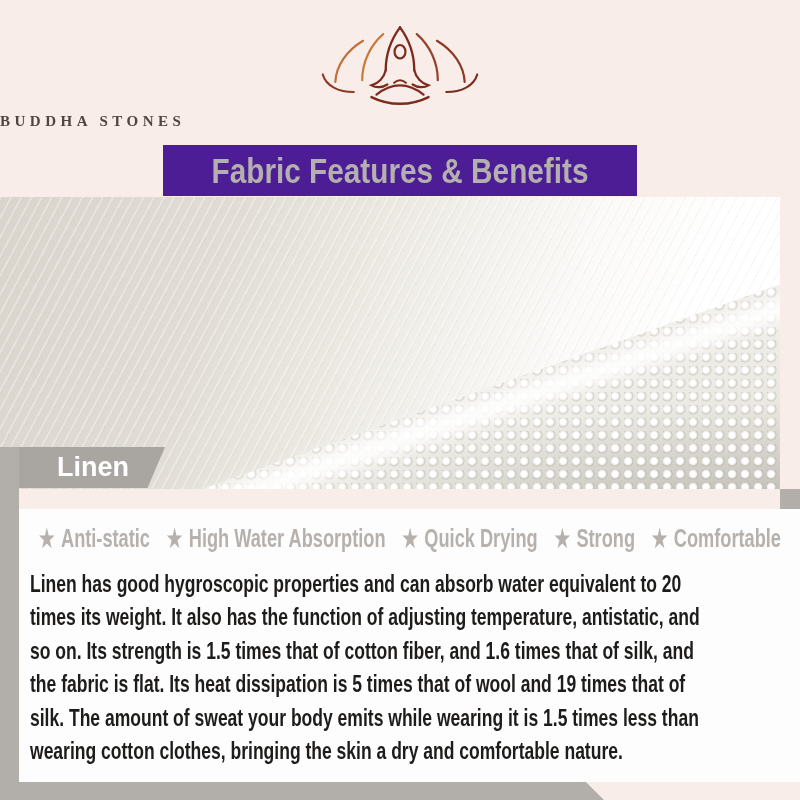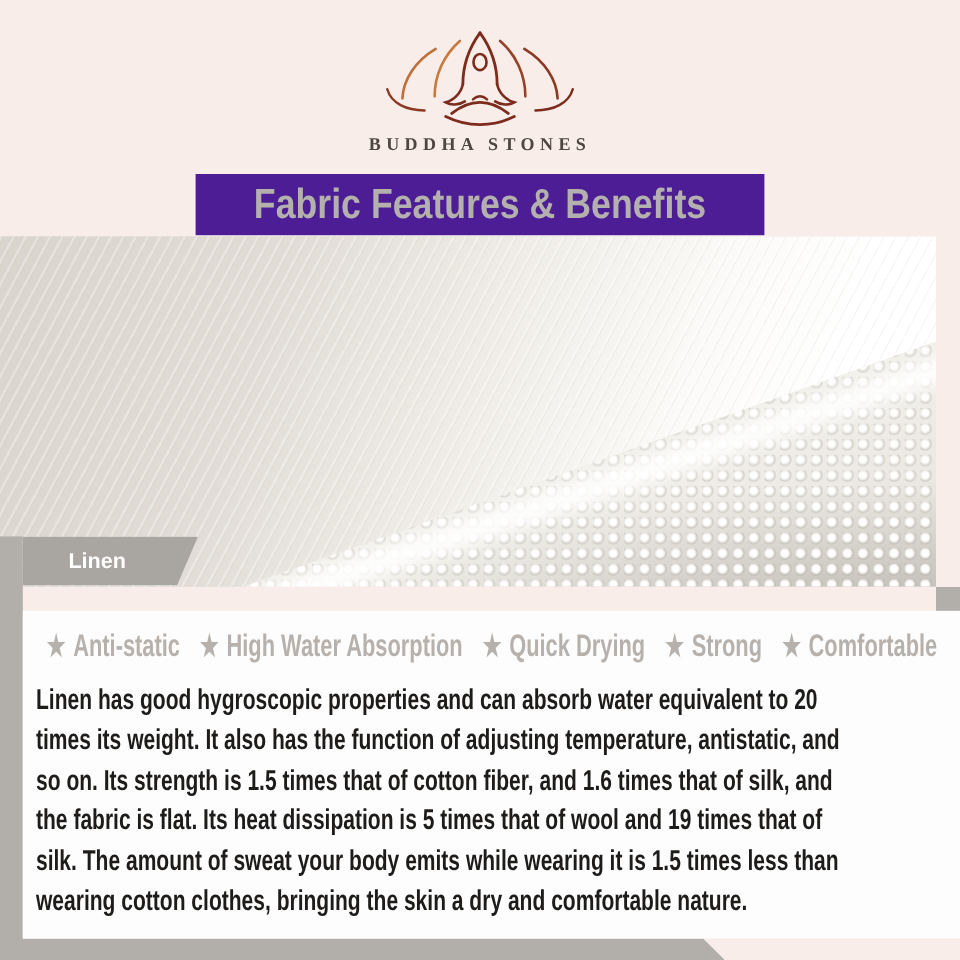--- a/index.html
+++ b/index.html
@@ -1,21 +1,21 @@
 <!DOCTYPE html>
 <html><head>
 <meta charset="utf-8">
 <style>
   html,body{margin:0;padding:0;}
   body{font-family:"Liberation Sans", sans-serif;}
   #stage{position:relative;width:800px;height:800px;background:#f8ede9;overflow:hidden;}
 
   
   .logo{position:absolute;top:24px;left:50%;transform:translateX(-50%);}
-  .brand{position:absolute;top:113px;left:0;width:100%;text-align:center;
+  .brand{position:absolute;top:113px;left:0;width:100%;
          font-family:"Liberation Serif", serif;font-weight:600;font-size:15px;
          letter-spacing:4.5px;color:#4e463f;}
 
   
   .banner{position:absolute;left:163px;top:145px;width:474px;height:51px;background:#4c1d95;}
   .banner-inner{position:absolute;left:-43px;top:0;width:560px;height:51px;line-height:51px;
          text-align:center;font-weight:bold;font-size:35px;color:#b3b0ae;
          transform:scaleX(0.85);transform-origin:center center;white-space:nowrap;}
 
   
@@ -34,21 +34,21 @@
       linear-gradient(160deg, #ffffff 0%, #f3f1ec 60%, #e5e2db 100%);
     background-size:13px 13px, auto, auto;}
   .fold-edge{position:absolute;left:205px;top:292px;width:640px;height:36px;
     transform:rotate(-19deg);transform-origin:left center;
     background:linear-gradient(to bottom, rgba(255,255,255,0) 0%, #ffffff 40%, #ffffff 60%, rgba(255,255,255,0) 100%);
     filter:blur(5px);opacity:.95;}
 
   
   .ribbon{position:absolute;left:19px;top:447px;width:146px;height:41px;background:#a9a5a0;
     clip-path:polygon(0 0, 100% 0, 88% 100%, 0 100%);
-    color:#ffffff;font-weight:bold;font-size:18px;line-height:41px;padding-left:38px;box-sizing:border-box;}
+    color:#ffffff;font-weight:bold;font-size:27px;line-height:41px;padding-left:38px;box-sizing:border-box;}
   .bar-left{position:absolute;left:0;top:447px;width:19px;height:353px;background:#b2aeaa;}
   .bar-right{position:absolute;left:780px;top:489px;width:20px;height:112px;background:#b2aeaa;
     clip-path:polygon(0 0, 100% 0, 100% 100%, 0 80%);}
   .bar-bottom{position:absolute;left:0;top:782px;width:604px;height:18px;background:#b2aeaa;
     clip-path:polygon(0 0, 97% 0, 100% 100%, 0 100%);}
 
   
   .card{position:absolute;left:19px;top:509px;width:781px;height:273px;background:#fdfdfd;}
 
   .features{position:absolute;left:0;top:14px;width:781px;height:36px;}

